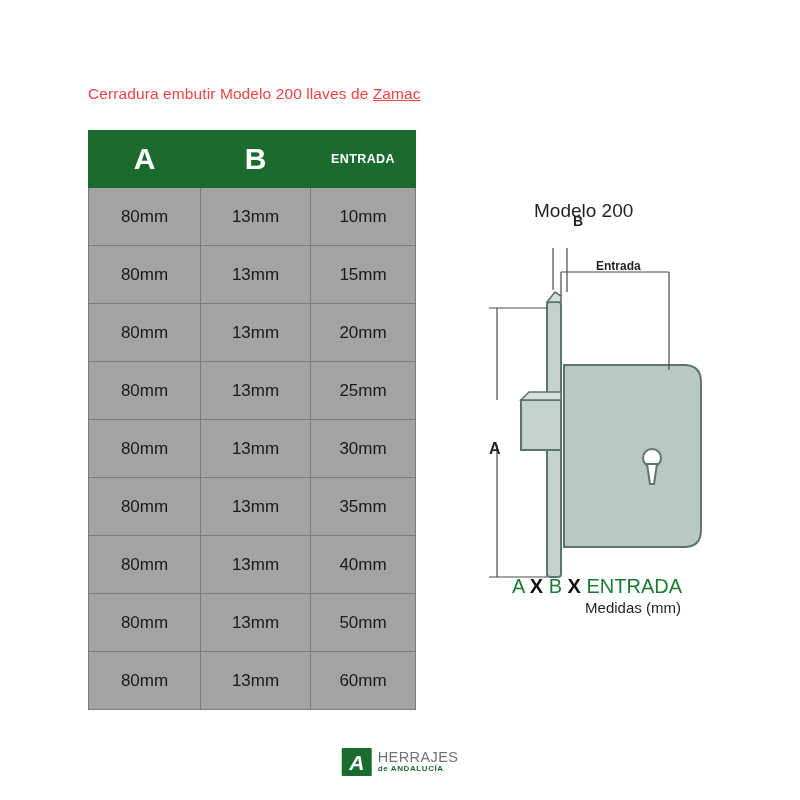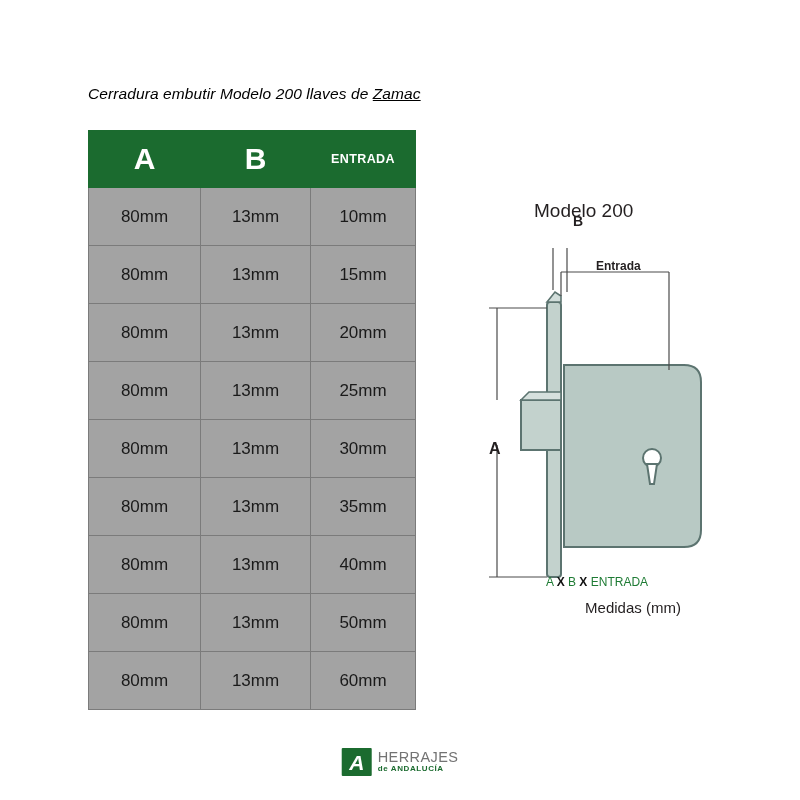--- a/index.html
+++ b/index.html
@@ -19,24 +19,23 @@
     position: absolute;
     inset: 0;
   }
 
   
   .title {
     position: absolute;
     left: 88px;
     top: 85px;
     font-size: 15.5px;
-    color: #000000;
+    color: #ef4444;
     letter-spacing: 0.1px;
     white-space: nowrap;
-    font-style: italic;
   }
   .title .underlined {
     text-decoration: underline;
   }
 
   
   .table-wrap {
     position: absolute;
     left: 88px;
     top: 130px;
@@ -95,21 +94,21 @@
   .svg-holder {
     position: absolute;
     left: 0;
     top: 55px;
   }
   .caption-1 {
     position: absolute;
     left: 128px;
     top: 400px;
     transform: translateX(-50%);
-    font-size: 12px;
+    font-size: 20px;
     color: #1e7b34;
     white-space: nowrap;
     text-align: center;
   }
   .caption-1 b { color: #111; }
   .caption-2 {
     position: absolute;
     left: 128px;
     top: 424px;
     transform: translateX(-50%);

